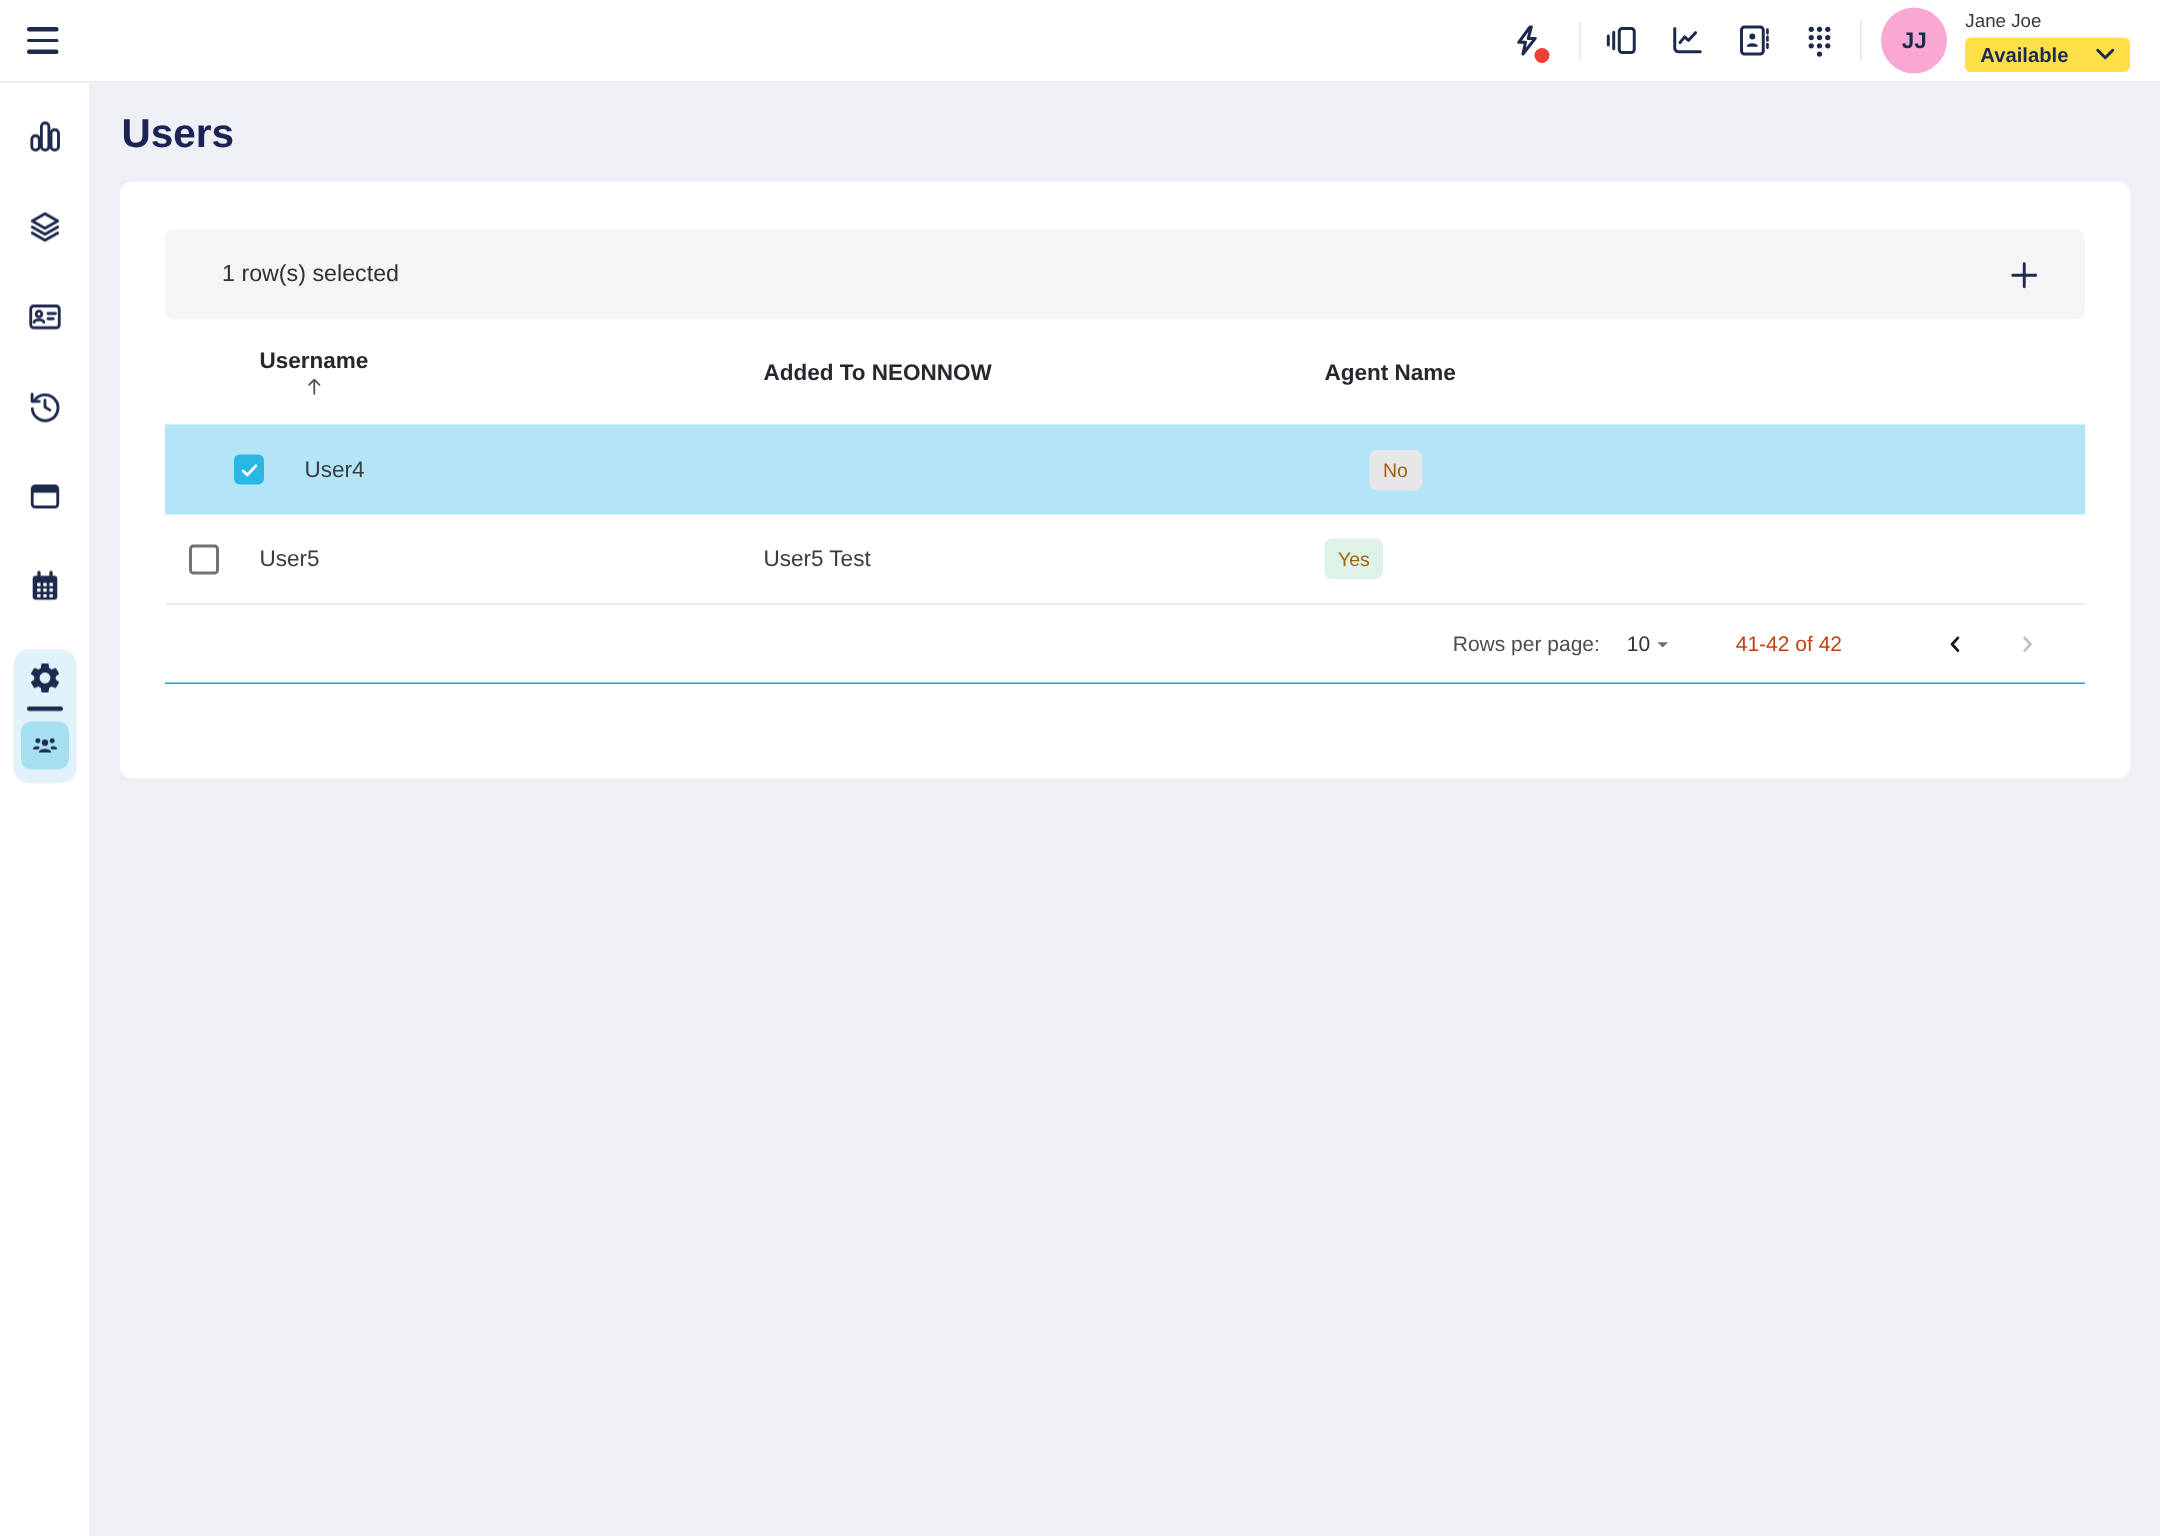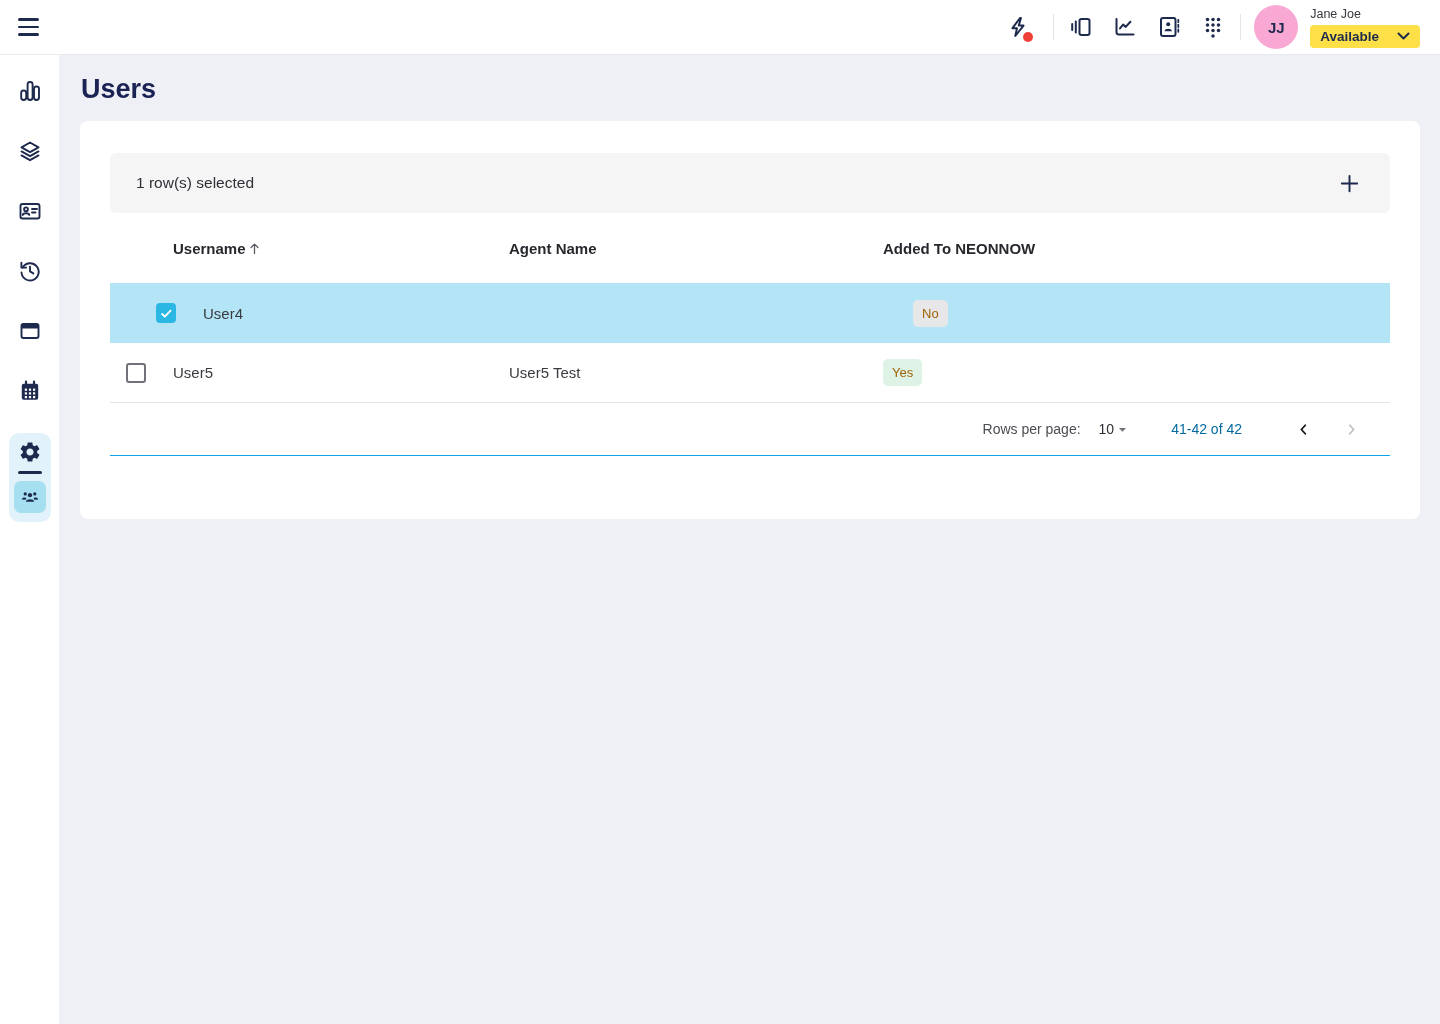--- a/index.html
+++ b/index.html
@@ -66,26 +66,26 @@
   .main { position:absolute; left:59px; top:55px; width:1381px; }
   .page-title { margin:19px 0 0 22px; font-size:27px; font-weight:700; color:#1a2353; }
   .card {
     margin:16px 20px 0 21px; width:1340px; background:#ffffff; border-radius:8px;
     padding:32px 30px 63px;
   }
   .toolbar {
     height:60px; background:#f5f5f6; border-radius:6px;
     display:flex; align-items:center; justify-content:space-between; padding:0 26px;
   }
-  .toolbar-text { font-size:15.5px; color:#2e3036; }
+  .toolbar-text { font-size:15.5px; color:#2e3036;margin-left:12px; }
   .add-btn { background:none; border:none; cursor:pointer; width:30px; height:30px;
     display:flex; align-items:center; justify-content:center; }
   .trow { display:grid; grid-template-columns:63px 336px 374px 1fr; align-items:center; }
   .thead { height:70px; font-weight:700; font-size:15px; color:#26282e; }
-  .th-sort { display:inline-flex; align-items:center; gap:1px; cursor:pointer; }
+  .th-sort { display:inline-flex; align-items:center; gap:1px; cursor:pointer;flex-direction:column; }
   .tbody-row { height:60px; font-size:15px; color:#393b40; }
   .row-selected { background:#b3e5f6;padding-left:30px; }
   .row-plain { border-bottom:1px solid #e4e5e8; }
   .cb-cell { padding-left:16px; display:flex; align-items:center; }
   .checkbox {
     width:20px; height:20px; border-radius:4px; cursor:pointer;
     display:flex; align-items:center; justify-content:center;
   }
   .checkbox.checked { background:#2bb7e4; }
   .checkbox.unchecked { background:#ffffff; border:2px solid #6f7278; border-radius:3px; }
@@ -94,21 +94,21 @@
   }
   .badge-no { background:#e7e7e9; }
   .badge-yes { background:#def3e6; }
   .pagination {
     height:53px; border-bottom:1px solid #0ea5e9;
     display:flex; align-items:center; justify-content:flex-end; padding-right:24px;
   }
   .pag-label { font-size:14px; color:#4b4d54; }
   .pag-select { display:flex; align-items:center; gap:0; margin:0 40px 0 18px; cursor:pointer;
     background:none; border:none; font-size:14px; color:#2e3036; }
-  .pag-range { font-size:14px; color:#0369a1; margin-right:46px;text-align:center; }
+  .pag-range { font-size:14px; color:#c2410c; margin-right:60px;text-align:center; }
   .pag-nav { width:30px; height:30px; background:none; border:none; cursor:pointer;
     display:flex; align-items:center; justify-content:center; }
   .pag-nav + .pag-nav { margin-left:18px; }
   .pag-nav[disabled] { cursor:default; }
   svg { display:block; }
 </style>
 </head>
 <body>
 
 <header class="topbar">
@@ -310,22 +310,22 @@
       <div>
         <span class="th-sort">
           <span>Username</span>
           <span>
             <svg width="15" height="15" viewBox="0 0 24 24" fill="none" stroke="#55575e" stroke-width="2" stroke-linecap="round" stroke-linejoin="round">
               <path d="M12 20V5M6.5 10.5 12 5l5.5 5.5"></path>
             </svg>
           </span>
         </span>
       </div>
+      <div>Added To NEONNOW</div>
       <div>Agent Name</div>
-      <div>Added To NEONNOW</div>
     </div>
 
     <div class="trow tbody-row row-selected">
       <div class="cb-cell">
         <span class="checkbox checked">
           <span>
             <svg width="15" height="15" viewBox="0 0 24 24" fill="none" stroke="#ffffff" stroke-width="3" stroke-linecap="round" stroke-linejoin="round">
               <path d="M5 12.8l4.3 4.3 9.2-9.8"></path>
             </svg>
           </span>

